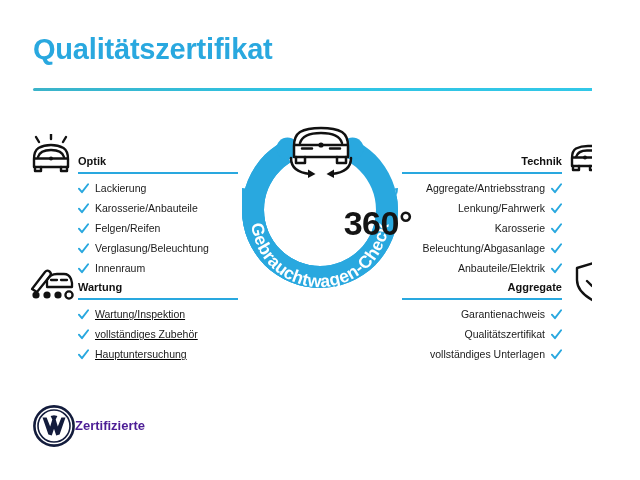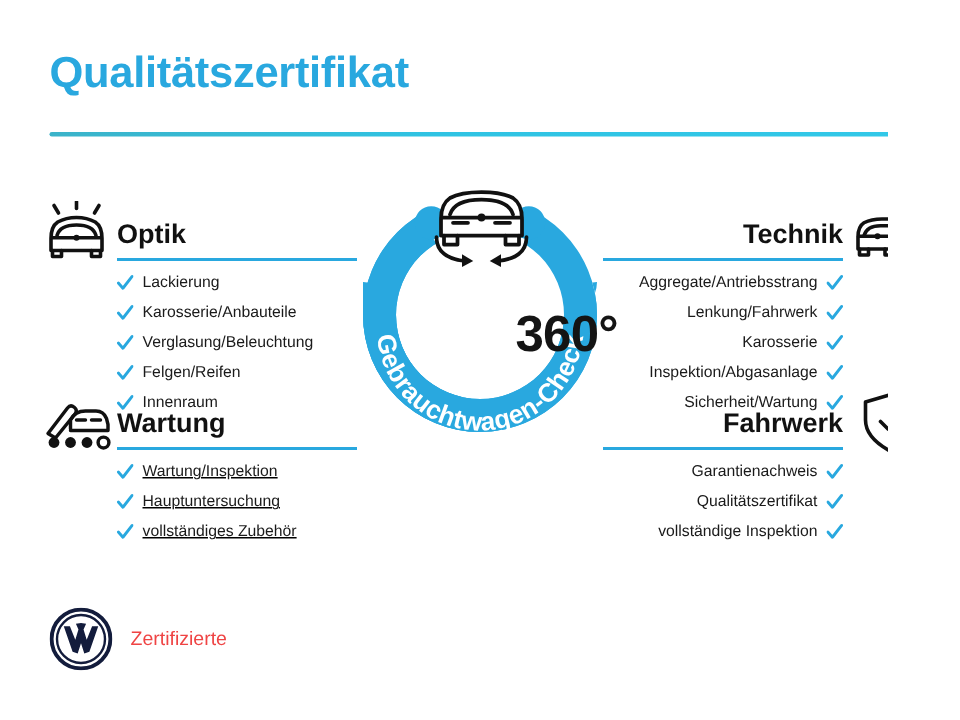--- a/index.html
+++ b/index.html
@@ -43,21 +43,21 @@
   .section {
     position: absolute;
   }
   .sec-head {
     position: relative;
     height: 34px;
   }
   .sec-title {
     position: absolute;
     bottom: 7px;
-    font-size: 18px;
+    font-size: 11px;
     font-weight: bold;
     color: #111111;
     white-space: nowrap;
     text-align: right;
   }
   .sec-rule {
     position: absolute;
     bottom: 0;
     height: 2px;
     background: #29a8df;
@@ -119,24 +119,23 @@
 
   
   #footer-logo {
     position: absolute;
     left: 33px;
     top: 405px;
     display: flex;
     align-items: center;
   }
   #vw-wordmark {
-    margin-left: 12px;
     font-size: 13px;
-    font-weight: normal;
-    color: #ef4444;
+    font-weight: bold;
+    color: #4c1d95;
     line-height: 1.25;
     white-space: nowrap;
   }
 </style>
 </head>
 <body>
 
 <div id="page">
 
   <div id="page-title">Qualitätszertifikat</div>
@@ -157,27 +156,27 @@
       <li>
         <svg class="tick" viewBox="0 0 12 12">
           <path d="M1 6.2 L4.3 10 L11 1.4" fill="none" stroke="#29a8df" stroke-width="2.1" stroke-linecap="round" stroke-linejoin="round"></path>
         </svg>
         <span>Karosserie/Anbauteile</span>
       </li>
       <li>
         <svg class="tick" viewBox="0 0 12 12">
           <path d="M1 6.2 L4.3 10 L11 1.4" fill="none" stroke="#29a8df" stroke-width="2.1" stroke-linecap="round" stroke-linejoin="round"></path>
         </svg>
+        <span>Felgen/Reifen</span>
+      </li>
+      <li>
+        <svg class="tick" viewBox="0 0 12 12">
+          <path d="M1 6.2 L4.3 10 L11 1.4" fill="none" stroke="#29a8df" stroke-width="2.1" stroke-linecap="round" stroke-linejoin="round"></path>
+        </svg>
         <span>Verglasung/Beleuchtung</span>
-      </li>
-      <li>
-        <svg class="tick" viewBox="0 0 12 12">
-          <path d="M1 6.2 L4.3 10 L11 1.4" fill="none" stroke="#29a8df" stroke-width="2.1" stroke-linecap="round" stroke-linejoin="round"></path>
-        </svg>
-        <span>Felgen/Reifen</span>
       </li>
       <li>
         <svg class="tick" viewBox="0 0 12 12">
           <path d="M1 6.2 L4.3 10 L11 1.4" fill="none" stroke="#29a8df" stroke-width="2.1" stroke-linecap="round" stroke-linejoin="round"></path>
         </svg>
         <span>Innenraum</span>
       </li>
     </ul>
   </div>
 
@@ -208,27 +207,27 @@
       <li>
         <svg class="tick" viewBox="0 0 12 12">
           <path d="M1 6.2 L4.3 10 L11 1.4" fill="none" stroke="#29a8df" stroke-width="2.1" stroke-linecap="round" stroke-linejoin="round"></path>
         </svg>
         <span>Wartung/Inspektion</span>
       </li>
       <li>
         <svg class="tick" viewBox="0 0 12 12">
           <path d="M1 6.2 L4.3 10 L11 1.4" fill="none" stroke="#29a8df" stroke-width="2.1" stroke-linecap="round" stroke-linejoin="round"></path>
         </svg>
+        <span>vollständiges Zubehör</span>
+      </li>
+      <li>
+        <svg class="tick" viewBox="0 0 12 12">
+          <path d="M1 6.2 L4.3 10 L11 1.4" fill="none" stroke="#29a8df" stroke-width="2.1" stroke-linecap="round" stroke-linejoin="round"></path>
+        </svg>
         <span>Hauptuntersuchung</span>
-      </li>
-      <li>
-        <svg class="tick" viewBox="0 0 12 12">
-          <path d="M1 6.2 L4.3 10 L11 1.4" fill="none" stroke="#29a8df" stroke-width="2.1" stroke-linecap="round" stroke-linejoin="round"></path>
-        </svg>
-        <span>vollständiges Zubehör</span>
       </li>
     </ul>
   </div>
 
   <div class="sec-icon" style="left:26px; top:260px;">
     <svg width="50" height="44" viewBox="0 0 50 44">
       <g fill="none" stroke="#111111" stroke-width="2.3" stroke-linejoin="round" stroke-linecap="round">
         <path d="M21 26 L21 20 Q24 14 31 14 L38 14 Q43 14 45 19 L46 23 L46 27 L21 27"></path>
         <path d="M25 20 L31 20 M35 20 L41 20"></path>
         <path d="M6 29 L19 12 Q21 9.5 23.5 11.5 Q26 13.5 24 16 L11 32 Z"></path>
@@ -258,27 +257,27 @@
           <path d="M1 6.2 L4.3 10 L11 1.4" fill="none" stroke="#29a8df" stroke-width="2.1" stroke-linecap="round" stroke-linejoin="round"></path>
         </svg>
       </li>
       <li>
         <span>Karosserie</span>
         <svg class="tick" viewBox="0 0 12 12">
           <path d="M1 6.2 L4.3 10 L11 1.4" fill="none" stroke="#29a8df" stroke-width="2.1" stroke-linecap="round" stroke-linejoin="round"></path>
         </svg>
       </li>
       <li>
-        <span>Inspektion/Abgasanlage</span>
-        <svg class="tick" viewBox="0 0 12 12">
-          <path d="M1 6.2 L4.3 10 L11 1.4" fill="none" stroke="#29a8df" stroke-width="2.1" stroke-linecap="round" stroke-linejoin="round"></path>
-        </svg>
-      </li>
-      <li>
-        <span>Sicherheit/Wartung</span>
+        <span>Beleuchtung/Abgasanlage</span>
+        <svg class="tick" viewBox="0 0 12 12">
+          <path d="M1 6.2 L4.3 10 L11 1.4" fill="none" stroke="#29a8df" stroke-width="2.1" stroke-linecap="round" stroke-linejoin="round"></path>
+        </svg>
+      </li>
+      <li>
+        <span>Anbauteile/Elektrik</span>
         <svg class="tick" viewBox="0 0 12 12">
           <path d="M1 6.2 L4.3 10 L11 1.4" fill="none" stroke="#29a8df" stroke-width="2.1" stroke-linecap="round" stroke-linejoin="round"></path>
         </svg>
       </li>
     </ul>
   </div>
 
   <div class="sec-icon" style="left:566px; top:132px;">
     <svg width="50" height="44" viewBox="0 0 50 44">
       <g fill="none" stroke="#111111" stroke-width="2.4" stroke-linejoin="round" stroke-linecap="round">
@@ -289,38 +288,38 @@
         <path d="M24 34 L24 38 L30 38 L30 34"></path>
         <rect x="28" y="2" width="19" height="19"></rect>
         <path d="M32 11.5 L36 15.5 L43.5 6"></path>
       </g>
       <circle cx="19" cy="25.5" r="2" fill="#111111"></circle>
     </svg>
   </div>
 
   <div class="section sec-right" style="left:402px; top:266px; width:160px;">
     <div class="sec-head">
-      <div class="sec-title">Fahrwerk</div>
+      <div class="sec-title">Aggregate</div>
       <div class="sec-rule"></div>
     </div>
     <ul class="check-list">
       <li>
         <span>Garantienachweis</span>
         <svg class="tick" viewBox="0 0 12 12">
           <path d="M1 6.2 L4.3 10 L11 1.4" fill="none" stroke="#29a8df" stroke-width="2.1" stroke-linecap="round" stroke-linejoin="round"></path>
         </svg>
       </li>
       <li>
         <span>Qualitätszertifikat</span>
         <svg class="tick" viewBox="0 0 12 12">
           <path d="M1 6.2 L4.3 10 L11 1.4" fill="none" stroke="#29a8df" stroke-width="2.1" stroke-linecap="round" stroke-linejoin="round"></path>
         </svg>
       </li>
       <li>
-        <span>vollständige Inspektion</span>
+        <span>vollständiges Unterlagen</span>
         <svg class="tick" viewBox="0 0 12 12">
           <path d="M1 6.2 L4.3 10 L11 1.4" fill="none" stroke="#29a8df" stroke-width="2.1" stroke-linecap="round" stroke-linejoin="round"></path>
         </svg>
       </li>
     </ul>
   </div>
 
   <div class="sec-icon" style="left:572px; top:260px;">
     <svg width="44" height="44" viewBox="0 0 44 44">
       <g fill="none" stroke="#111111" stroke-width="2.4" stroke-linejoin="round" stroke-linecap="round">

